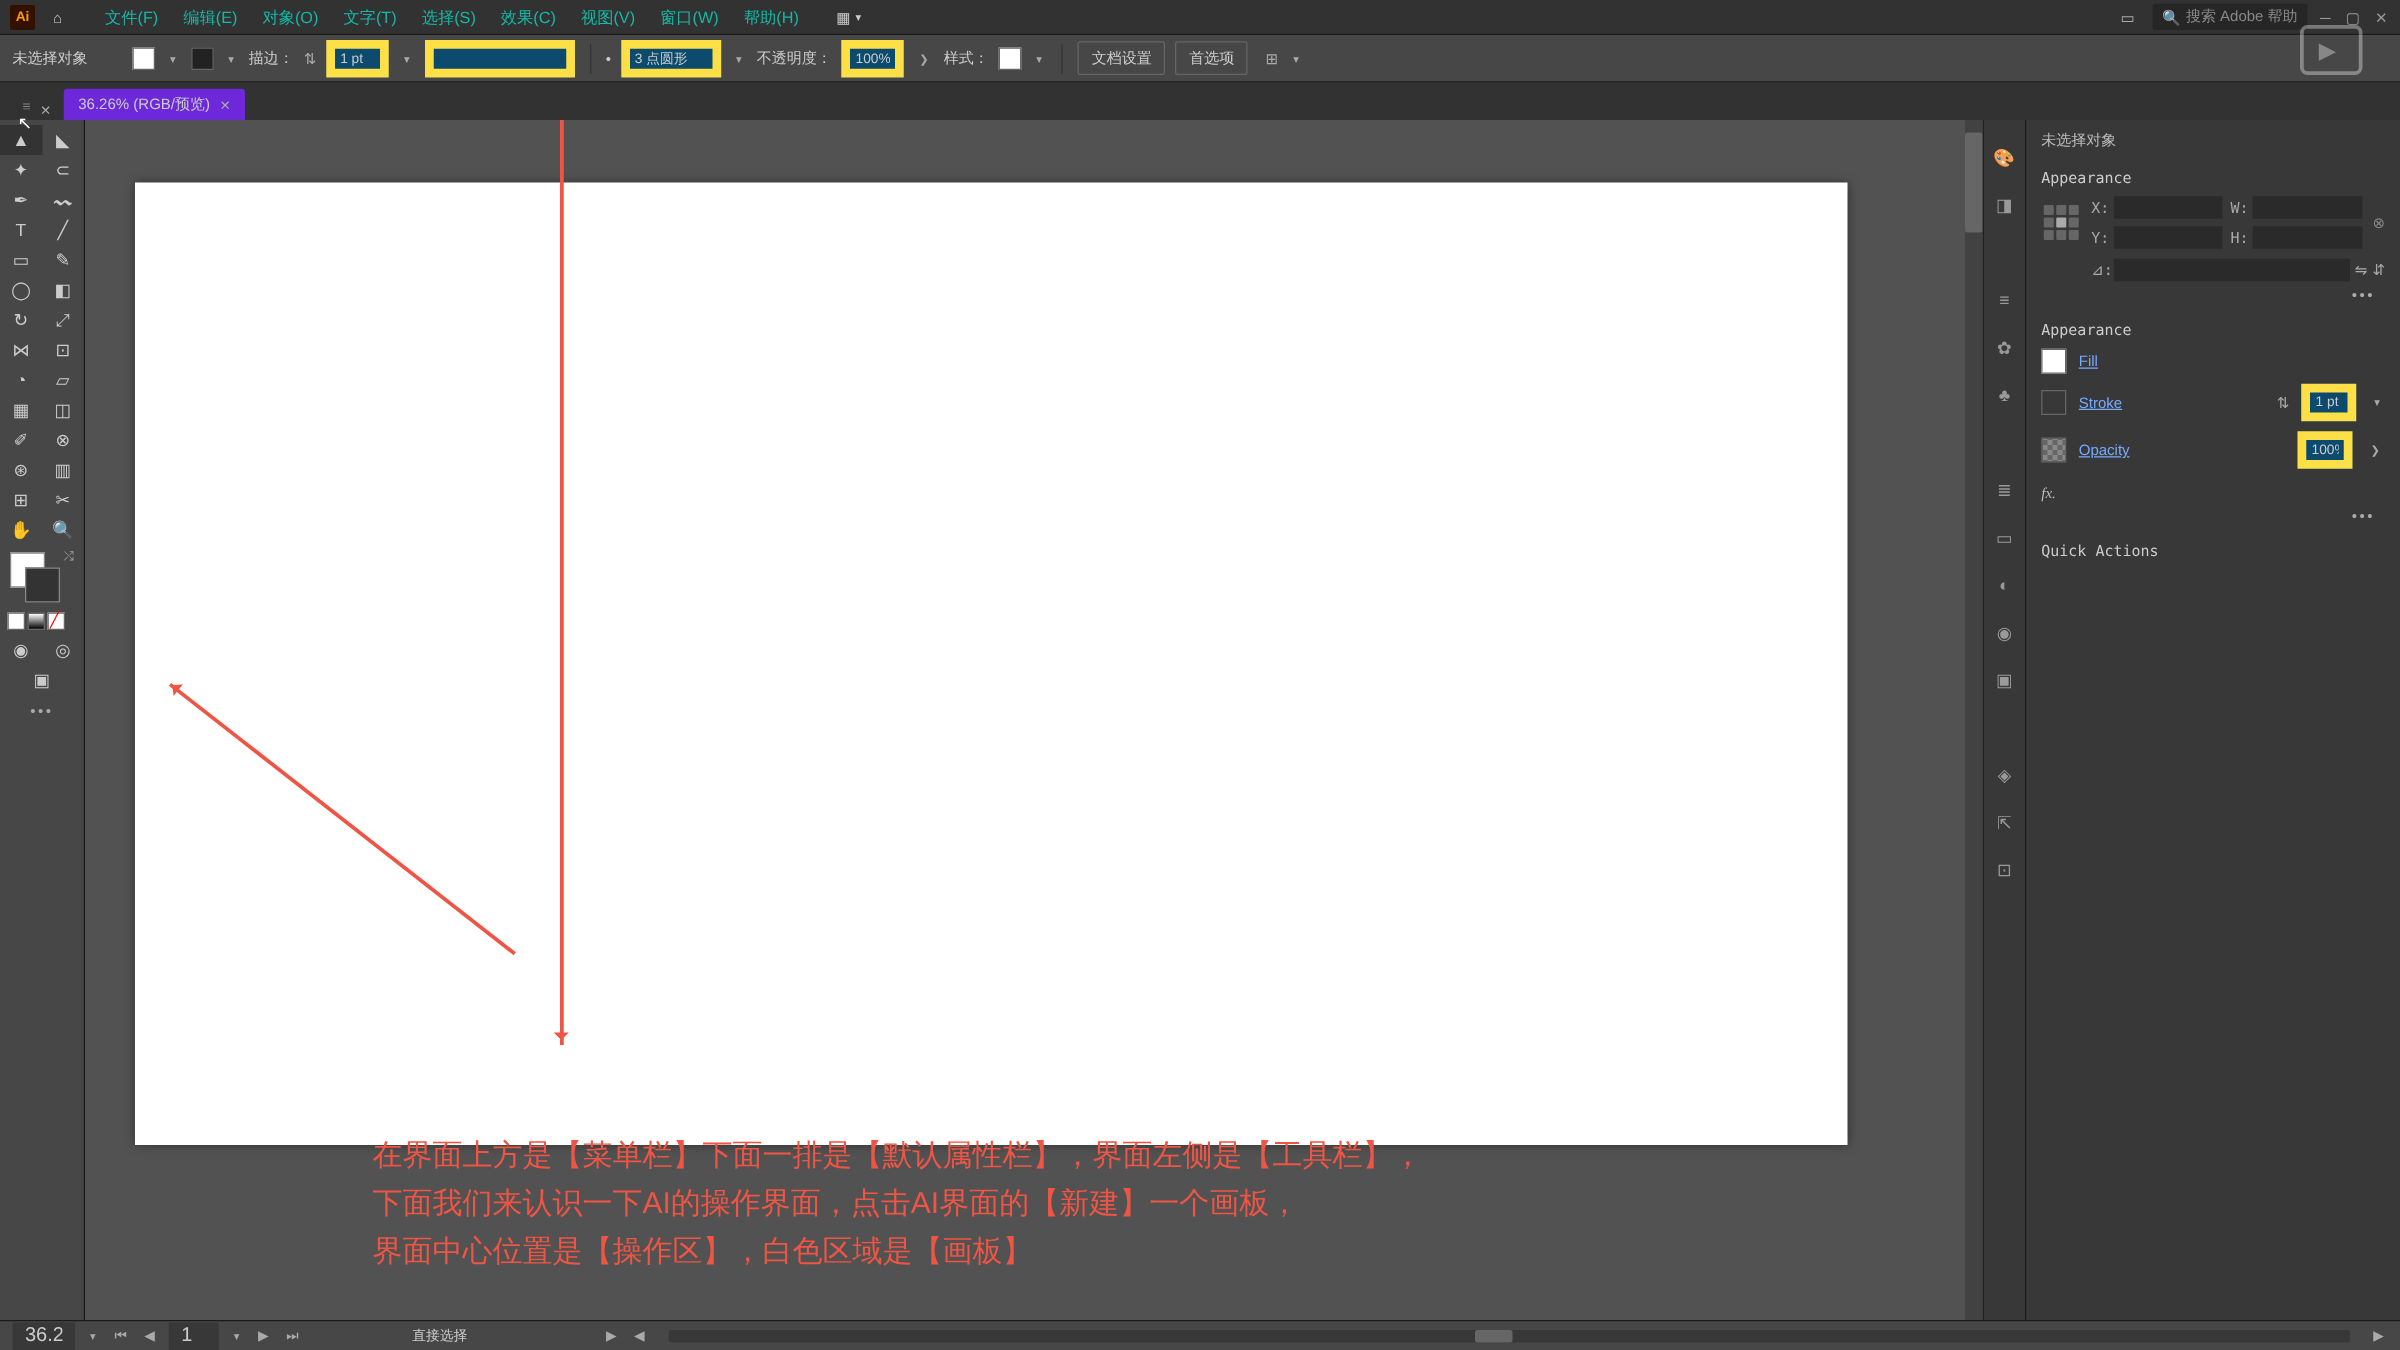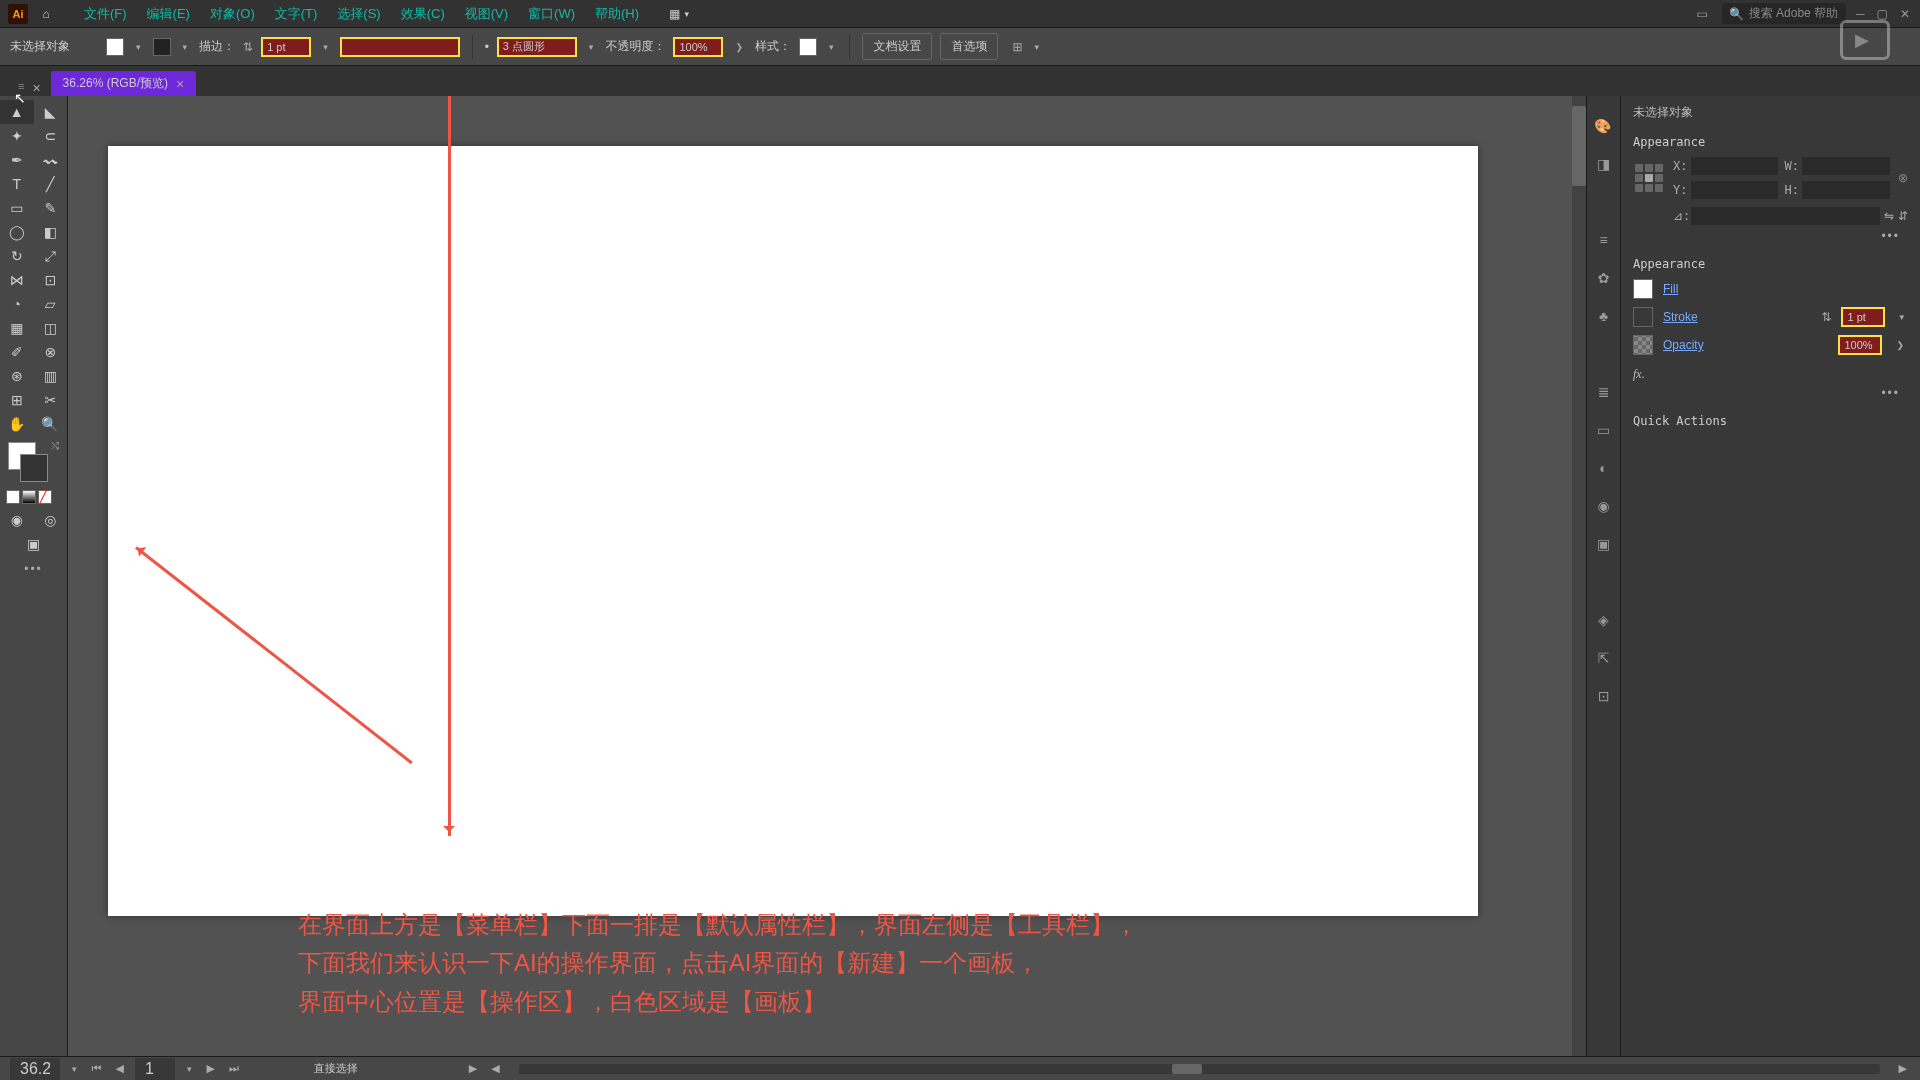--- a/index.html
+++ b/index.html
@@ -15,21 +15,21 @@
     .search-area{display:flex;align-items:center;background:#262626;padding:2px 8px;color:#888;font-size:12px;border-radius:2px;margin-right:10px}
     .win-controls{display:flex;gap:12px;padding-right:10px;color:#999}
     
     
     .controlbar{height:38px;background:#474747;display:flex;align-items:center;padding:0 10px;border-bottom:1px solid #1a1a1a;gap:8px;font-size:12px}
     .ctrl-label{color:#ccc;font-size:12px}
     .swatch{width:18px;height:18px;border:1px solid #666}
     .swatch.white{background:#fff}
     .swatch.black{background:#222}
     .dd-arrow{color:#aaa;font-size:9px;padding:0 4px;cursor:pointer}
-    .ctrl-input{background:#7f1d1d;color:#ccc;border:2px solid #fde047;padding:2px 4px;width:50px;font-size:11px}
+    .ctrl-input{background:#0c4a6e;color:#ccc;border:7px solid #fde047;padding:2px 4px;width:50px;font-size:11px}
     .ctrl-input.wide{width:80px}
     .ctrl-btn{background:#474747;border:1px solid #666;color:#ccc;padding:4px 10px;font-size:12px;cursor:pointer;border-radius:2px}
     .divider{width:1px;height:24px;background:#333;margin:0 4px}
     
     
     .tabbar{height:30px;background:#323232;display:flex;align-items:flex-end;padding-left:10px}
     .doc-tab{background:#6d28d9;padding:4px 12px;color:#ccc;font-size:12px;display:flex;align-items:center;gap:8px;border-radius:3px 3px 0 0}
     .tab-x{color:#aaa;font-size:14px;cursor:pointer}
     
     
@@ -347,21 +347,21 @@
 
 <div class="bottombar">
   <input class="zoom-input" value="36.26%" style="">
   <span class="dd-arrow">▾</span>
   <span class="nav-btn">⏮</span>
   <span class="nav-btn">◀</span>
   <input class="zoom-input" style="width: 40px;" value="1">
   <span class="dd-arrow">▾</span>
   <span class="nav-btn">▶</span>
   <span class="nav-btn">⏭</span>
-  <span style="margin-left:64px">直接选择</span>
+  <span style="margin-left:80px">直接选择</span>
   <span class="nav-btn" style="margin-left:100px">▶</span>
   <span class="nav-btn">◀</span>
   <div class="hscroll">
       <div class="hthumb"></div>
     </div>
   <span class="nav-btn">▶</span>
 </div>
 
 <div class="watermark">
   <div class="wm-logo"></div>

